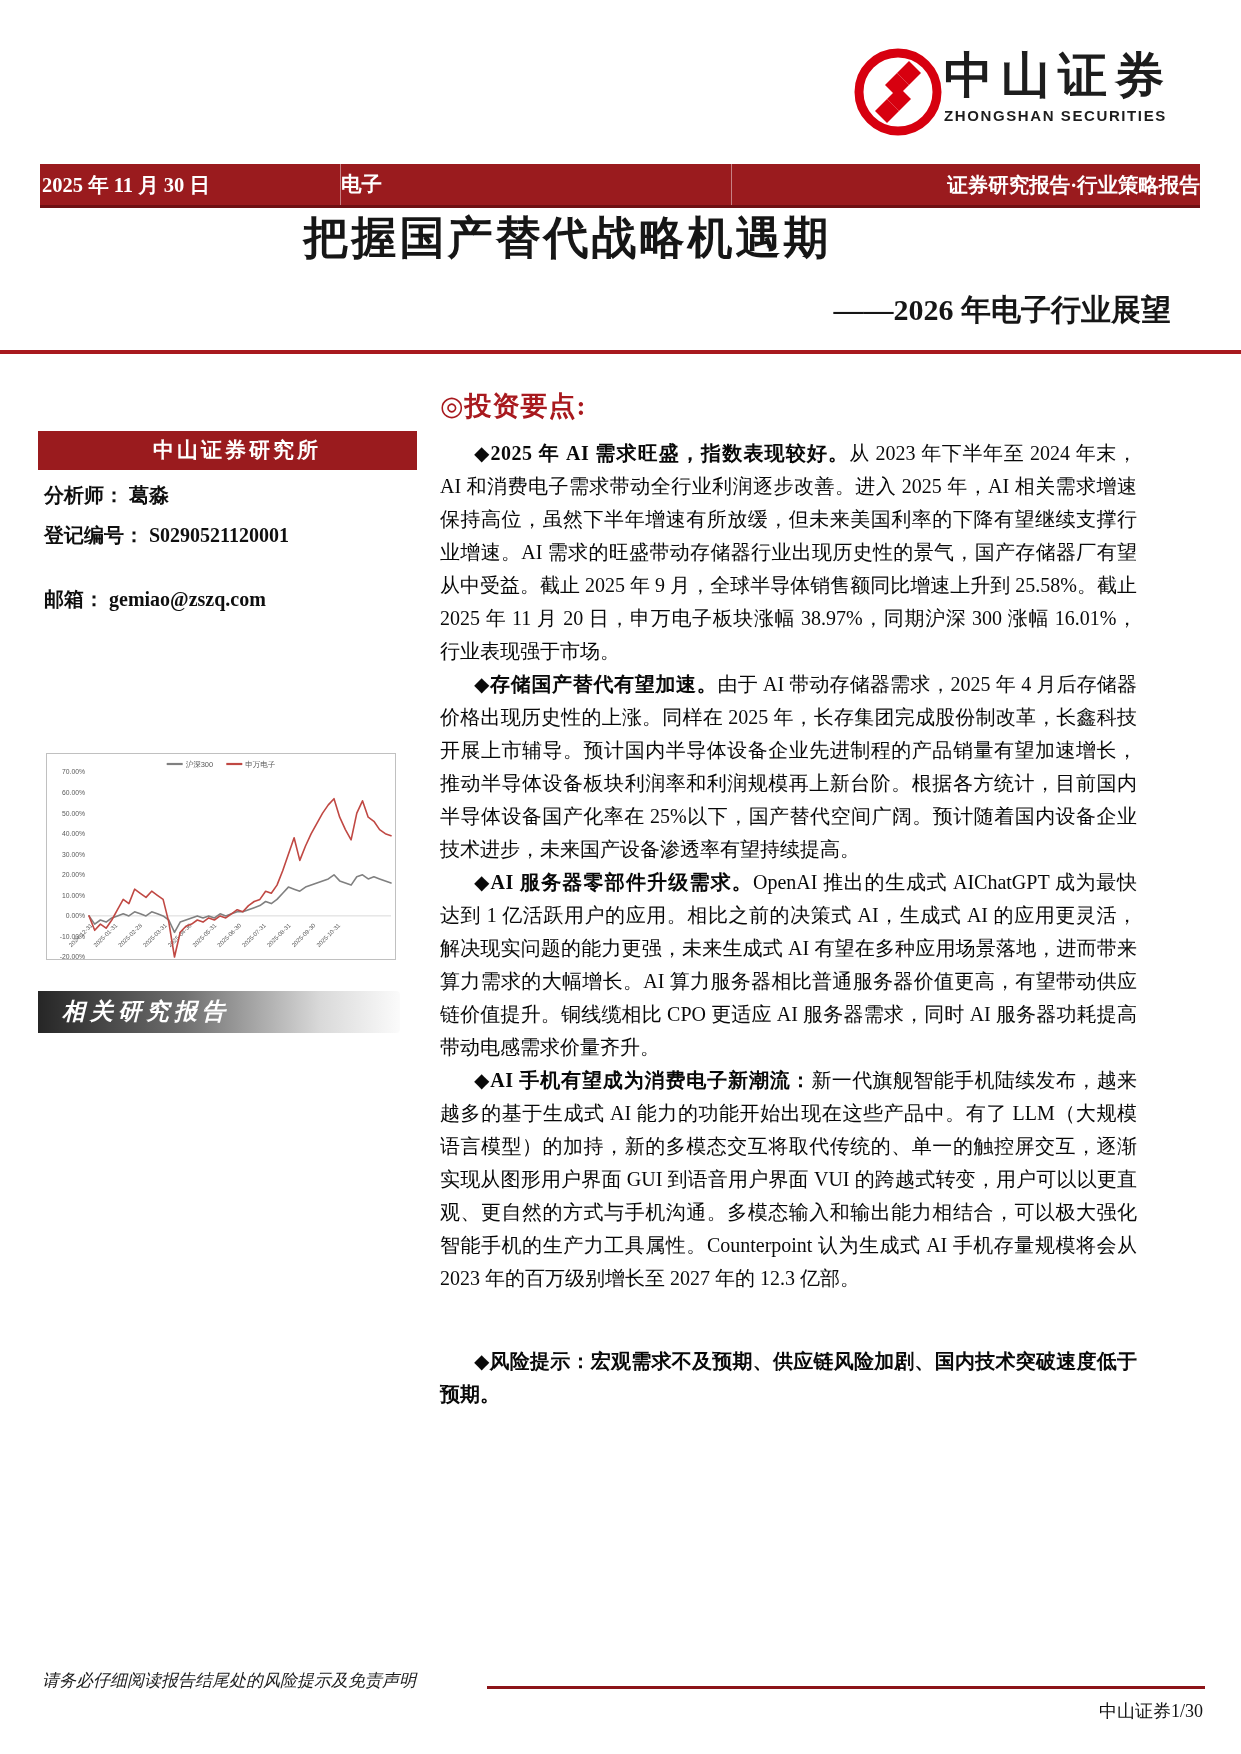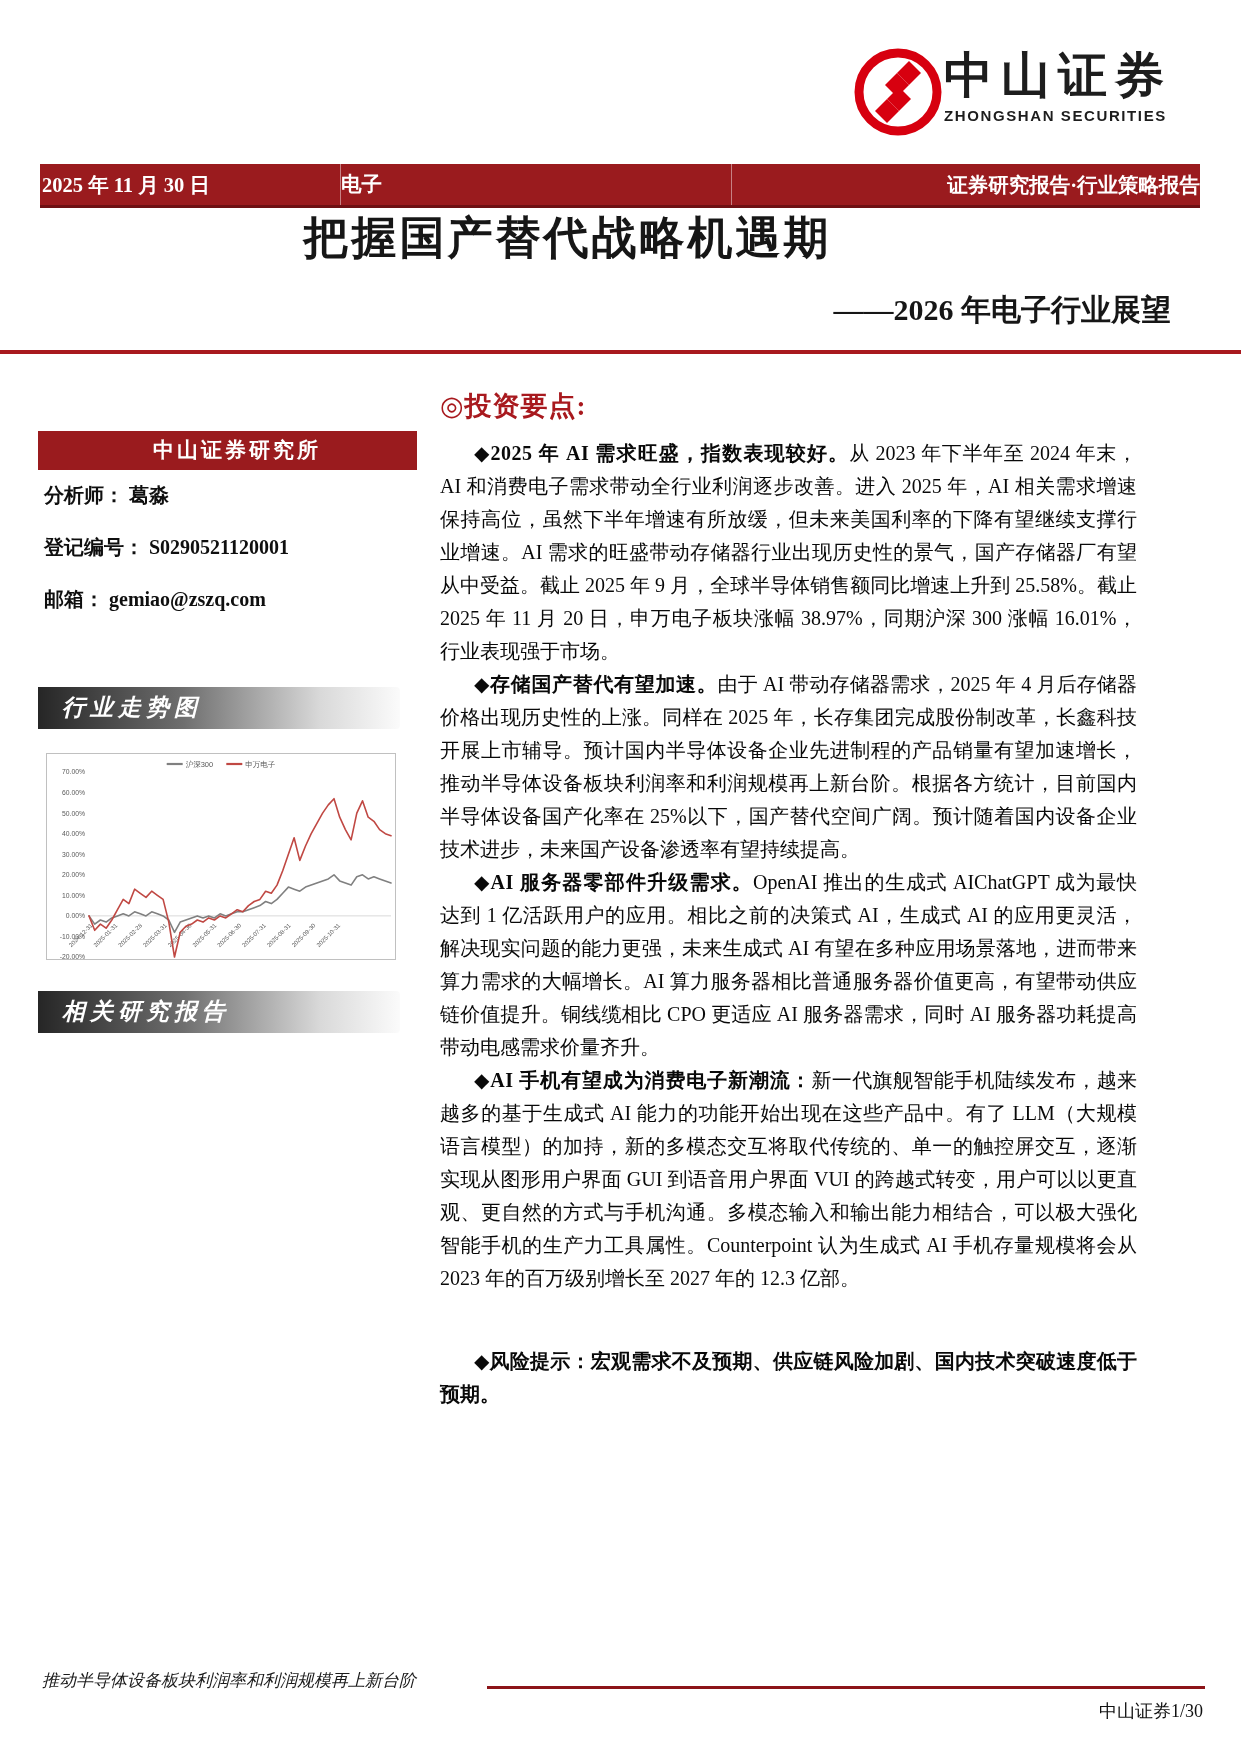--- a/index.html
+++ b/index.html
@@ -27,21 +27,21 @@
   .title{position:absolute;top:208px;left:0;width:1135px;text-align:center;
          font-size:45px;font-weight:bold;letter-spacing:3px;color:#161616;}
   .subtitle{position:absolute;top:290px;right:70px;font-size:30px;font-weight:bold;color:#161616;}
   .rule{position:absolute;top:350px;left:0;width:1241px;height:4px;background:#A8191E;}
 
   
   .institute{position:absolute;top:431px;left:38px;width:360px;height:39px;line-height:39px;
              background:#9A1B1E;color:#fff;font-weight:bold;font-size:21px;text-align:center;letter-spacing:3px;padding-left:19px;}
   .side-line{position:absolute;left:44px;font-size:20px;font-weight:bold;color:#0f0f0f;white-space:nowrap;}
   .side-analyst{top:482px;}
-  .side-reg{top:534px;}
+  .side-reg{top:522px;}
   .side-email{top:586px;}
   .banner{position:absolute;left:38px;width:362px;height:42px;line-height:42px;
           background:linear-gradient(to right,#262626 0%,#6e6e6e 40%,#d9d9d9 78%,#fbfbfb 100%);
           color:#fff;font-size:23px;font-style:italic;font-weight:bold;letter-spacing:5px;
           padding-left:24px;box-sizing:border-box;border-radius:0 4px 4px 0;}
   .banner-trend{top:687px;}
   .banner-related{top:991px;}
   .chart-box{position:absolute;top:753px;left:46px;width:348px;height:205px;background:#fff;
              border:1px solid #c0c0c0;box-sizing:content-box;}
 
@@ -86,21 +86,20 @@
 
   <div class="title">把握国产替代战略机遇期</div>
   <div class="subtitle">——2026 年电子行业展望</div>
   <div class="rule"></div>
 
   <div class="institute">中山证券研究所</div>
   <div class="side-line side-analyst">分析师： 葛淼</div>
   <div class="side-line side-reg">登记编号： S0290521120001</div>
   <div class="side-line side-email">邮箱： gemiao@zszq.com</div>
 
-  <div class="banner banner-trend">行业走势图</div>
   <div class="chart-box" id="chart-box"><svg viewBox="0 0 348 205" width="100%" height="100%">
         <line x1="119.7" y1="10" x2="135.7" y2="10" stroke="#808080" stroke-width="2.2"></line>
         <text x="138.7" y="12.8" font-size="7.5" fill="#595959" font-family="Liberation Sans, DejaVu Sans, sans-serif">沪深300</text>
         <line x1="179.3" y1="10" x2="195.3" y2="10" stroke="#C04843" stroke-width="2.2"></line>
         <text x="198.3" y="12.8" font-size="7.5" fill="#595959" font-family="Liberation Sans, DejaVu Sans, sans-serif">申万电子</text>
         <text x="38" y="20.4" font-size="6.8" fill="#595959" text-anchor="end" font-family="Liberation Sans, DejaVu Sans, sans-serif">70.00%</text>
         <text x="38" y="40.955555555555556" font-size="6.8" fill="#595959" text-anchor="end" font-family="Liberation Sans, DejaVu Sans, sans-serif">60.00%</text>
         <text x="38" y="61.511111111111106" font-size="6.8" fill="#595959" text-anchor="end" font-family="Liberation Sans, DejaVu Sans, sans-serif">50.00%</text>
         <text x="38" y="82.06666666666666" font-size="6.8" fill="#595959" text-anchor="end" font-family="Liberation Sans, DejaVu Sans, sans-serif">40.00%</text>
         <text x="38" y="102.62222222222222" font-size="6.8" fill="#595959" text-anchor="end" font-family="Liberation Sans, DejaVu Sans, sans-serif">30.00%</text>
@@ -130,17 +129,17 @@
     <h2 class="main-heading">◎投资要点:</h2>
     <div id="bullet-list">
         <p><b>◆2025 年 AI 需求旺盛，指数表现较好。</b>从 2023 年下半年至 2024 年末，AI 和消费电子需求带动全行业利润逐步改善。进入 2025 年，AI 相关需求增速保持高位，虽然下半年增速有所放缓，但未来美国利率的下降有望继续支撑行业增速。AI 需求的旺盛带动存储器行业出现历史性的景气，国产存储器厂有望从中受益。截止 2025 年 9 月，全球半导体销售额同比增速上升到 25.58%。截止 2025 年 11 月 20 日，申万电子板块涨幅 38.97%，同期沪深 300 涨幅 16.01%，行业表现强于市场。</p>
         <p><b>◆存储国产替代有望加速。</b>由于 AI 带动存储器需求，2025 年 4 月后存储器价格出现历史性的上涨。同样在 2025 年，长存集团完成股份制改革，长鑫科技开展上市辅导。预计国内半导体设备企业先进制程的产品销量有望加速增长，推动半导体设备板块利润率和利润规模再上新台阶。根据各方统计，目前国内半导体设备国产化率在 25%以下，国产替代空间广阔。预计随着国内设备企业技术进步，未来国产设备渗透率有望持续提高。</p>
         <p><b>◆AI 服务器零部件升级需求。</b>OpenAI 推出的生成式 AIChatGPT 成为最快达到 1 亿活跃用户的应用。相比之前的决策式 AI，生成式 AI 的应用更灵活，解决现实问题的能力更强，未来生成式 AI 有望在多种应用场景落地，进而带来算力需求的大幅增长。AI 算力服务器相比普通服务器价值更高，有望带动供应链价值提升。铜线缆相比 CPO 更适应 AI 服务器需求，同时 AI 服务器功耗提高带动电感需求价量齐升。</p>
         <p><b>◆AI 手机有望成为消费电子新潮流：</b>新一代旗舰智能手机陆续发布，越来越多的基于生成式 AI 能力的功能开始出现在这些产品中。有了 LLM（大规模语言模型）的加持，新的多模态交互将取代传统的、单一的触控屏交互，逐渐实现从图形用户界面 GUI 到语音用户界面 VUI 的跨越式转变，用户可以以更直观、更自然的方式与手机沟通。多模态输入和输出能力相结合，可以极大强化智能手机的生产力工具属性。Counterpoint 认为生成式 AI 手机存量规模将会从 2023 年的百万级别增长至 2027 年的 12.3 亿部。</p>
       </div>
     <p class="risk">◆风险提示：宏观需求不及预期、供应链风险加剧、国内技术突破速度低于预期。</p>
   </div>
 
-  <div class="footer-disclaimer">推动半导体设备板块利润率和利润规模再上新台阶</div>
+  <div class="footer-disclaimer">请务必仔细阅读报告结尾处的风险提示及免责声明</div>
   <div class="footer-rule"></div>
   <div class="page-num">中山证券1/30</div>
 
 </div>
 
 </body></html>

